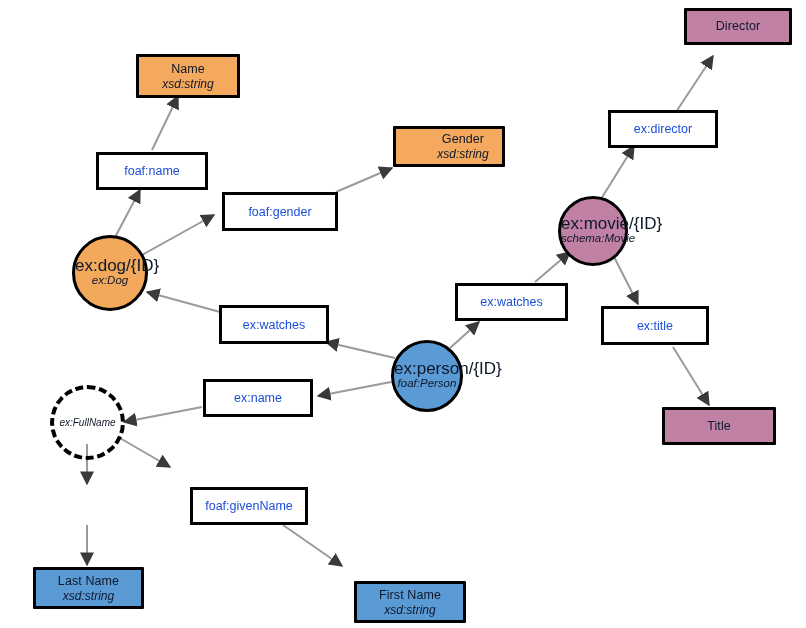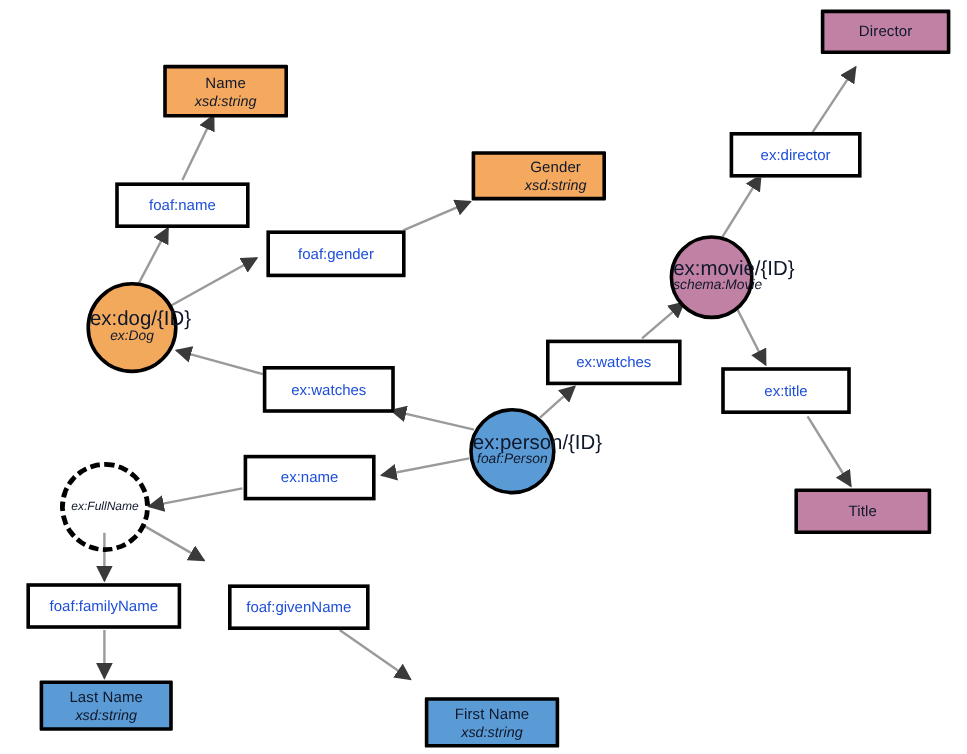--- a/index.html
+++ b/index.html
@@ -242,21 +242,18 @@
   </div>
 
   <div class="edge-box" style="left:608px; top:110px; width:110px; height:38px;">
     <span>ex:director</span>
   </div>
 
   <div class="edge-box" style="left:601px; top:306px; width:108px; height:39px;">
     <span>ex:title</span>
   </div>
 
-  <div class="edge-box" style="left:22px; top:486px; width:129px; height:38px;">
-    <span>foaf:familyName</span>
-  </div>
 
   <div class="edge-box" style="left:190px; top:487px; width:118px; height:38px;">
     <span>foaf:givenName</span>
   </div>
 
 </div>
 
 </body></html>

